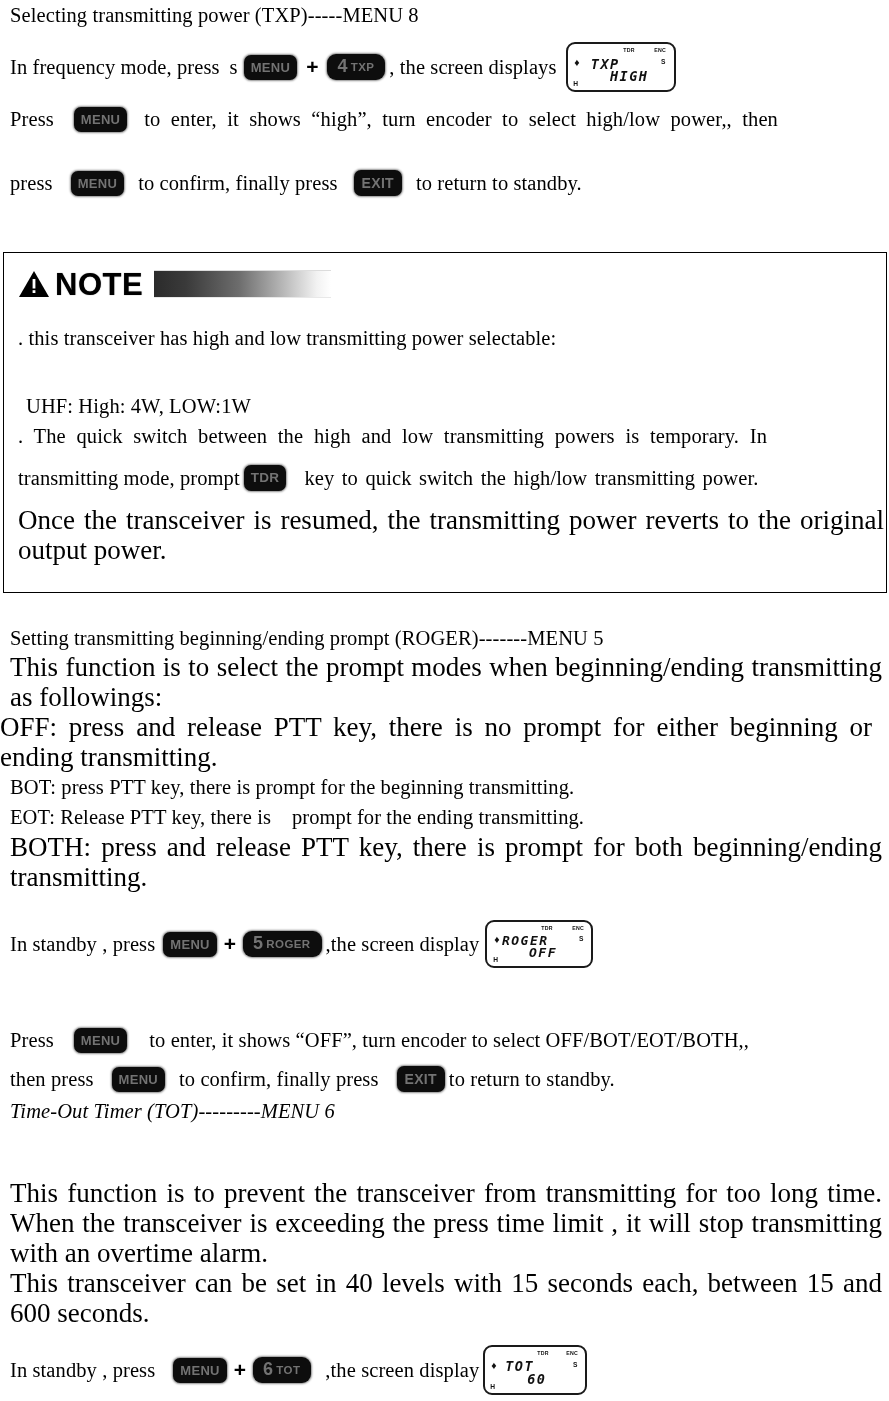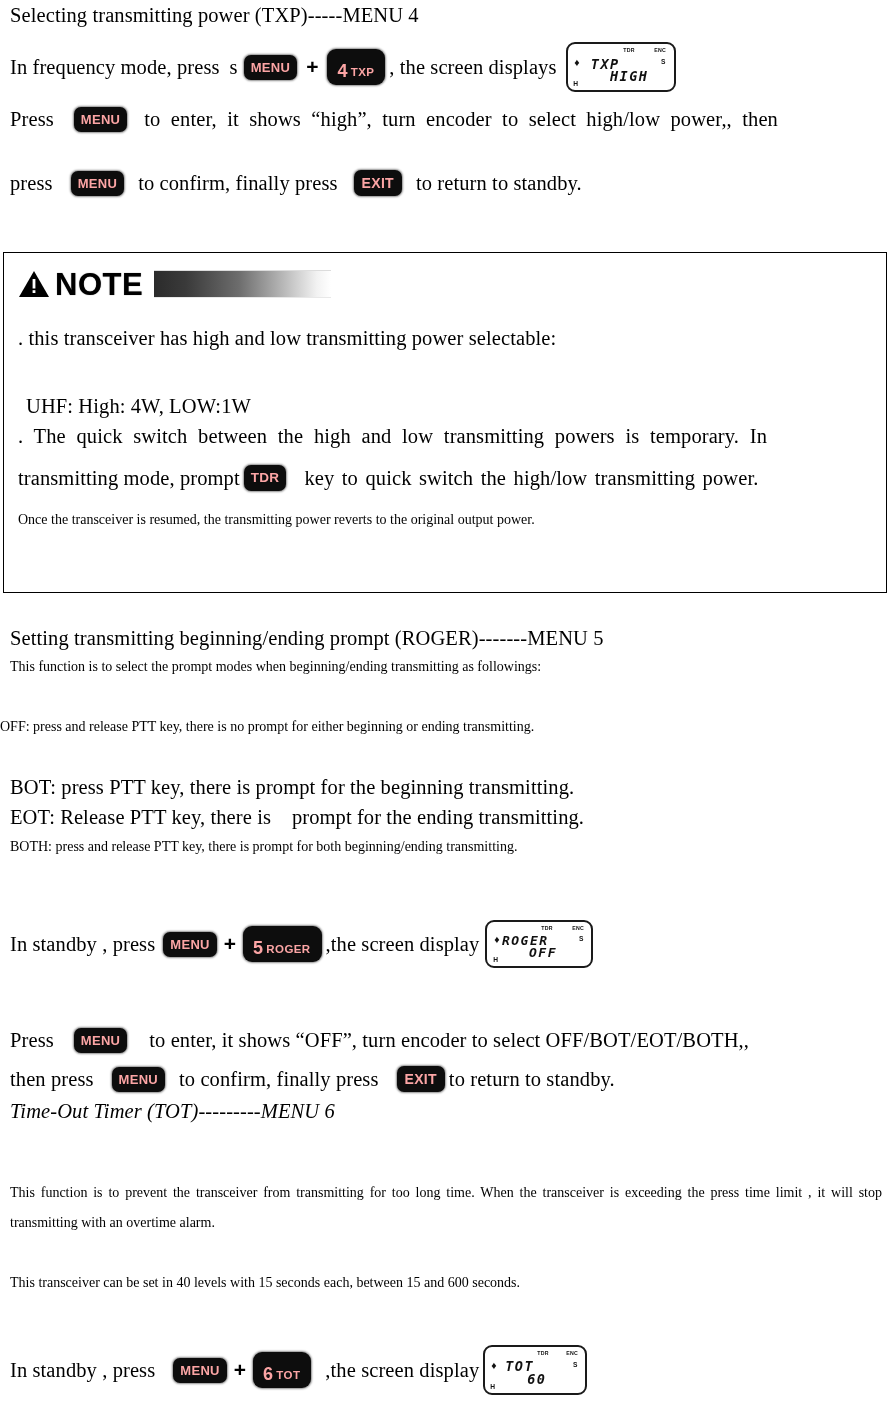--- a/index.html
+++ b/index.html
@@ -22,34 +22,34 @@
     box-sizing: border-box;
   }
 
   
   .line {
     font-size: 20.5px;
     line-height: 30px;
     letter-spacing: 0.1px;
   }
   .para {
-    font-size: 14px;
+    font-size: 27px;
     line-height: 30px;
     text-align: justify;
     text-justify: inter-word;
   }
 
   
   .abs { position: absolute; }
 
   
   .key {
     display: inline-block;
     background: #0d0d0d;
-    color: #fca5a5;
+    color: #737373;
     border-radius: 7px;
     font-family: "Liberation Sans", sans-serif;
     font-weight: bold;
     text-align: center;
     vertical-align: middle;
     box-shadow: 0 0 2px 1px rgba(0,0,0,0.45);
     white-space: nowrap;
     line-height: 1;
     letter-spacing: 0.3px;
   }
@@ -60,21 +60,21 @@
   .key-exit {
     font-size: 14px;
     padding: 6px 8px 6px 8px;
   }
   .key-tdr {
     font-size: 13.5px;
     padding: 6px 7px 6px 7px;
   }
   .key-num {
     font-size: 13px;
-    padding: 13px 11px 5px 10px;
+    padding: 3px 11px 5px 10px;
     border-radius: 9px;
   }
   .key-num .big {
     font-size: 18px;
     font-weight: bold;
     vertical-align: -1px;
     margin-right: 3px;
   }
   .key-num .sm {
     font-size: 11.5px;
@@ -173,21 +173,21 @@
     width: 856px;
   }
 
   .inline-mid { vertical-align: middle; }
 </style>
 </head>
 <body>
 
 <div class="page">
 
-  <div class="abs line" style="left:10px; top:0px; width:870px;">Selecting transmitting power (TXP)-----MENU 4</div>
+  <div class="abs line" style="left:10px; top:0px; width:870px;">Selecting transmitting power (TXP)-----MENU 8</div>
 
   <div class="abs" style="left:10px; top:42px; width:875px; height:52px;">
     <span class="line inline-mid">In frequency mode, press</span>
     <span class="line inline-mid" style="margin-left:6px;">s</span>
     <span class="key key-menu" style="margin-left:2px;">MENU</span>
     <span class="plus">+</span>
     <span class="key key-num"><span class="big">4</span><span class="sm">TXP</span></span>
     <span class="line inline-mid">, the screen displays</span>
     <span class="lcd" style="width:110px; height:50px; margin-left:5px;">
       <span class="tiny t-dot">♦</span>

